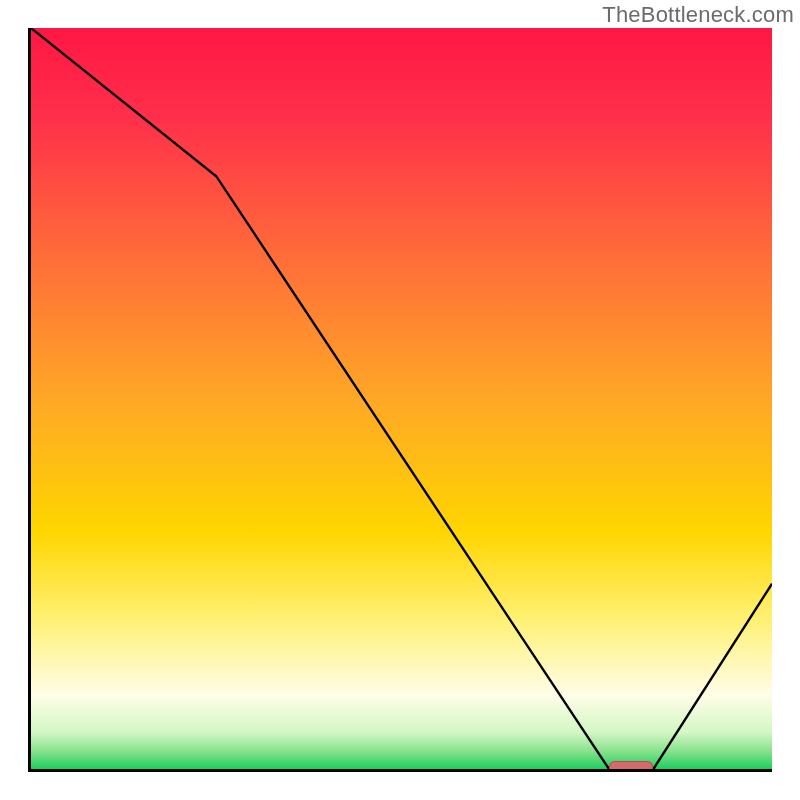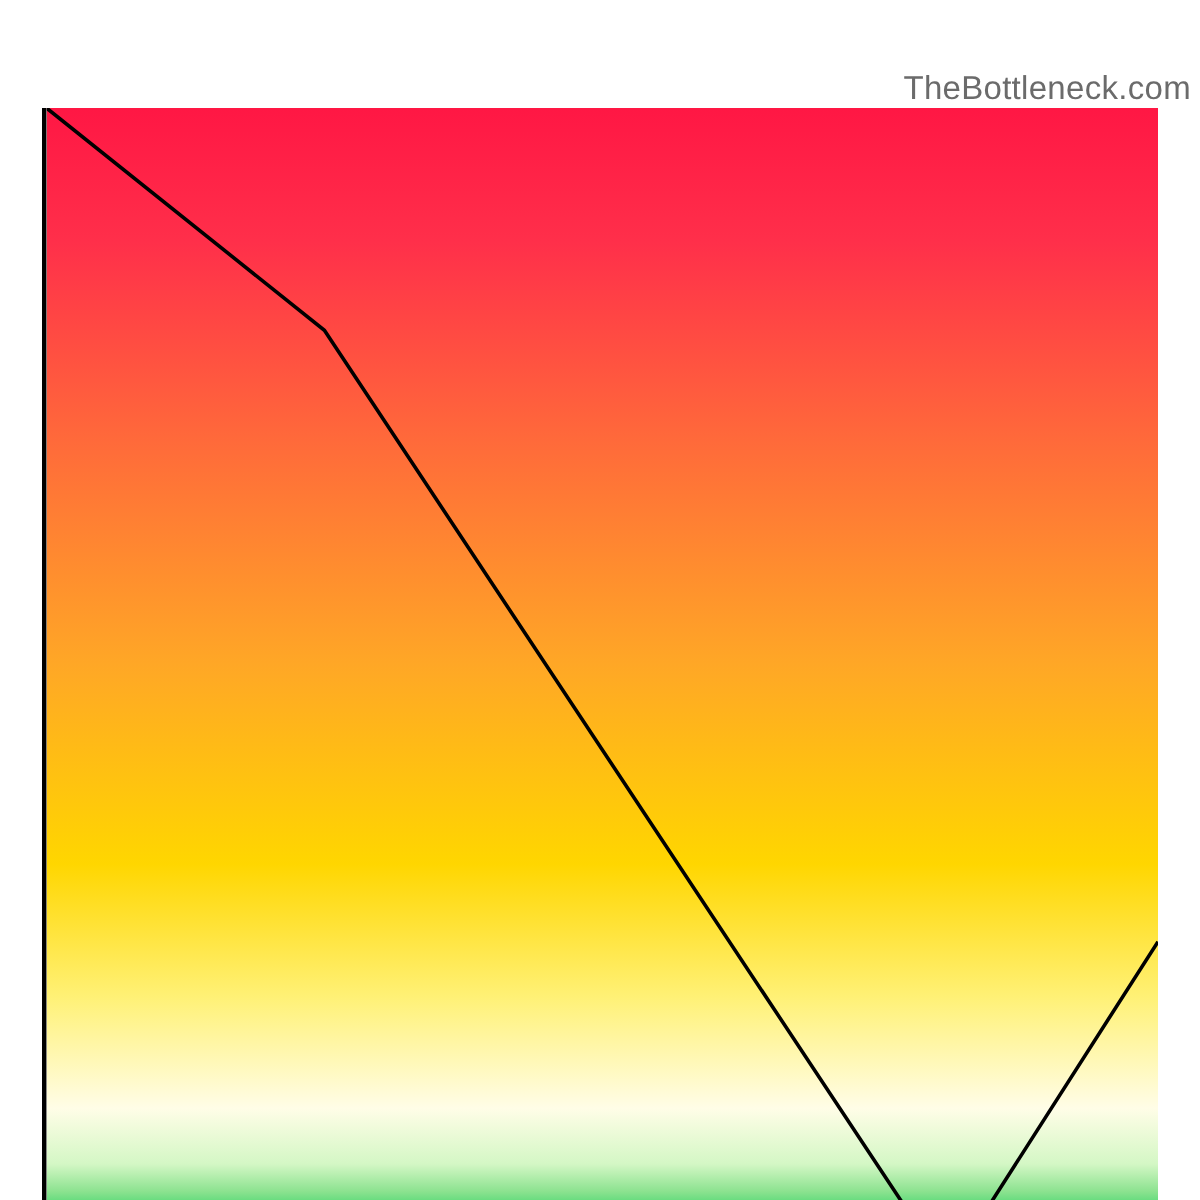--- a/index.html
+++ b/index.html
@@ -9,21 +9,20 @@
     height: 800px;
     overflow: hidden;
     font-family: Arial, Helvetica, sans-serif;
     background: #fff;
   }
   .frame {
     position: relative;
     width: 800px;
     height: 582px;
     box-sizing: border-box;
-    margin-top: 44px;
   }
   .watermark {
     position: absolute;
     top: 2px;
     right: 6px;
     color: #6b6b6b;
     font-size: 22px;
     font-weight: 500;
     letter-spacing: 0.2px;
     user-select: none;

